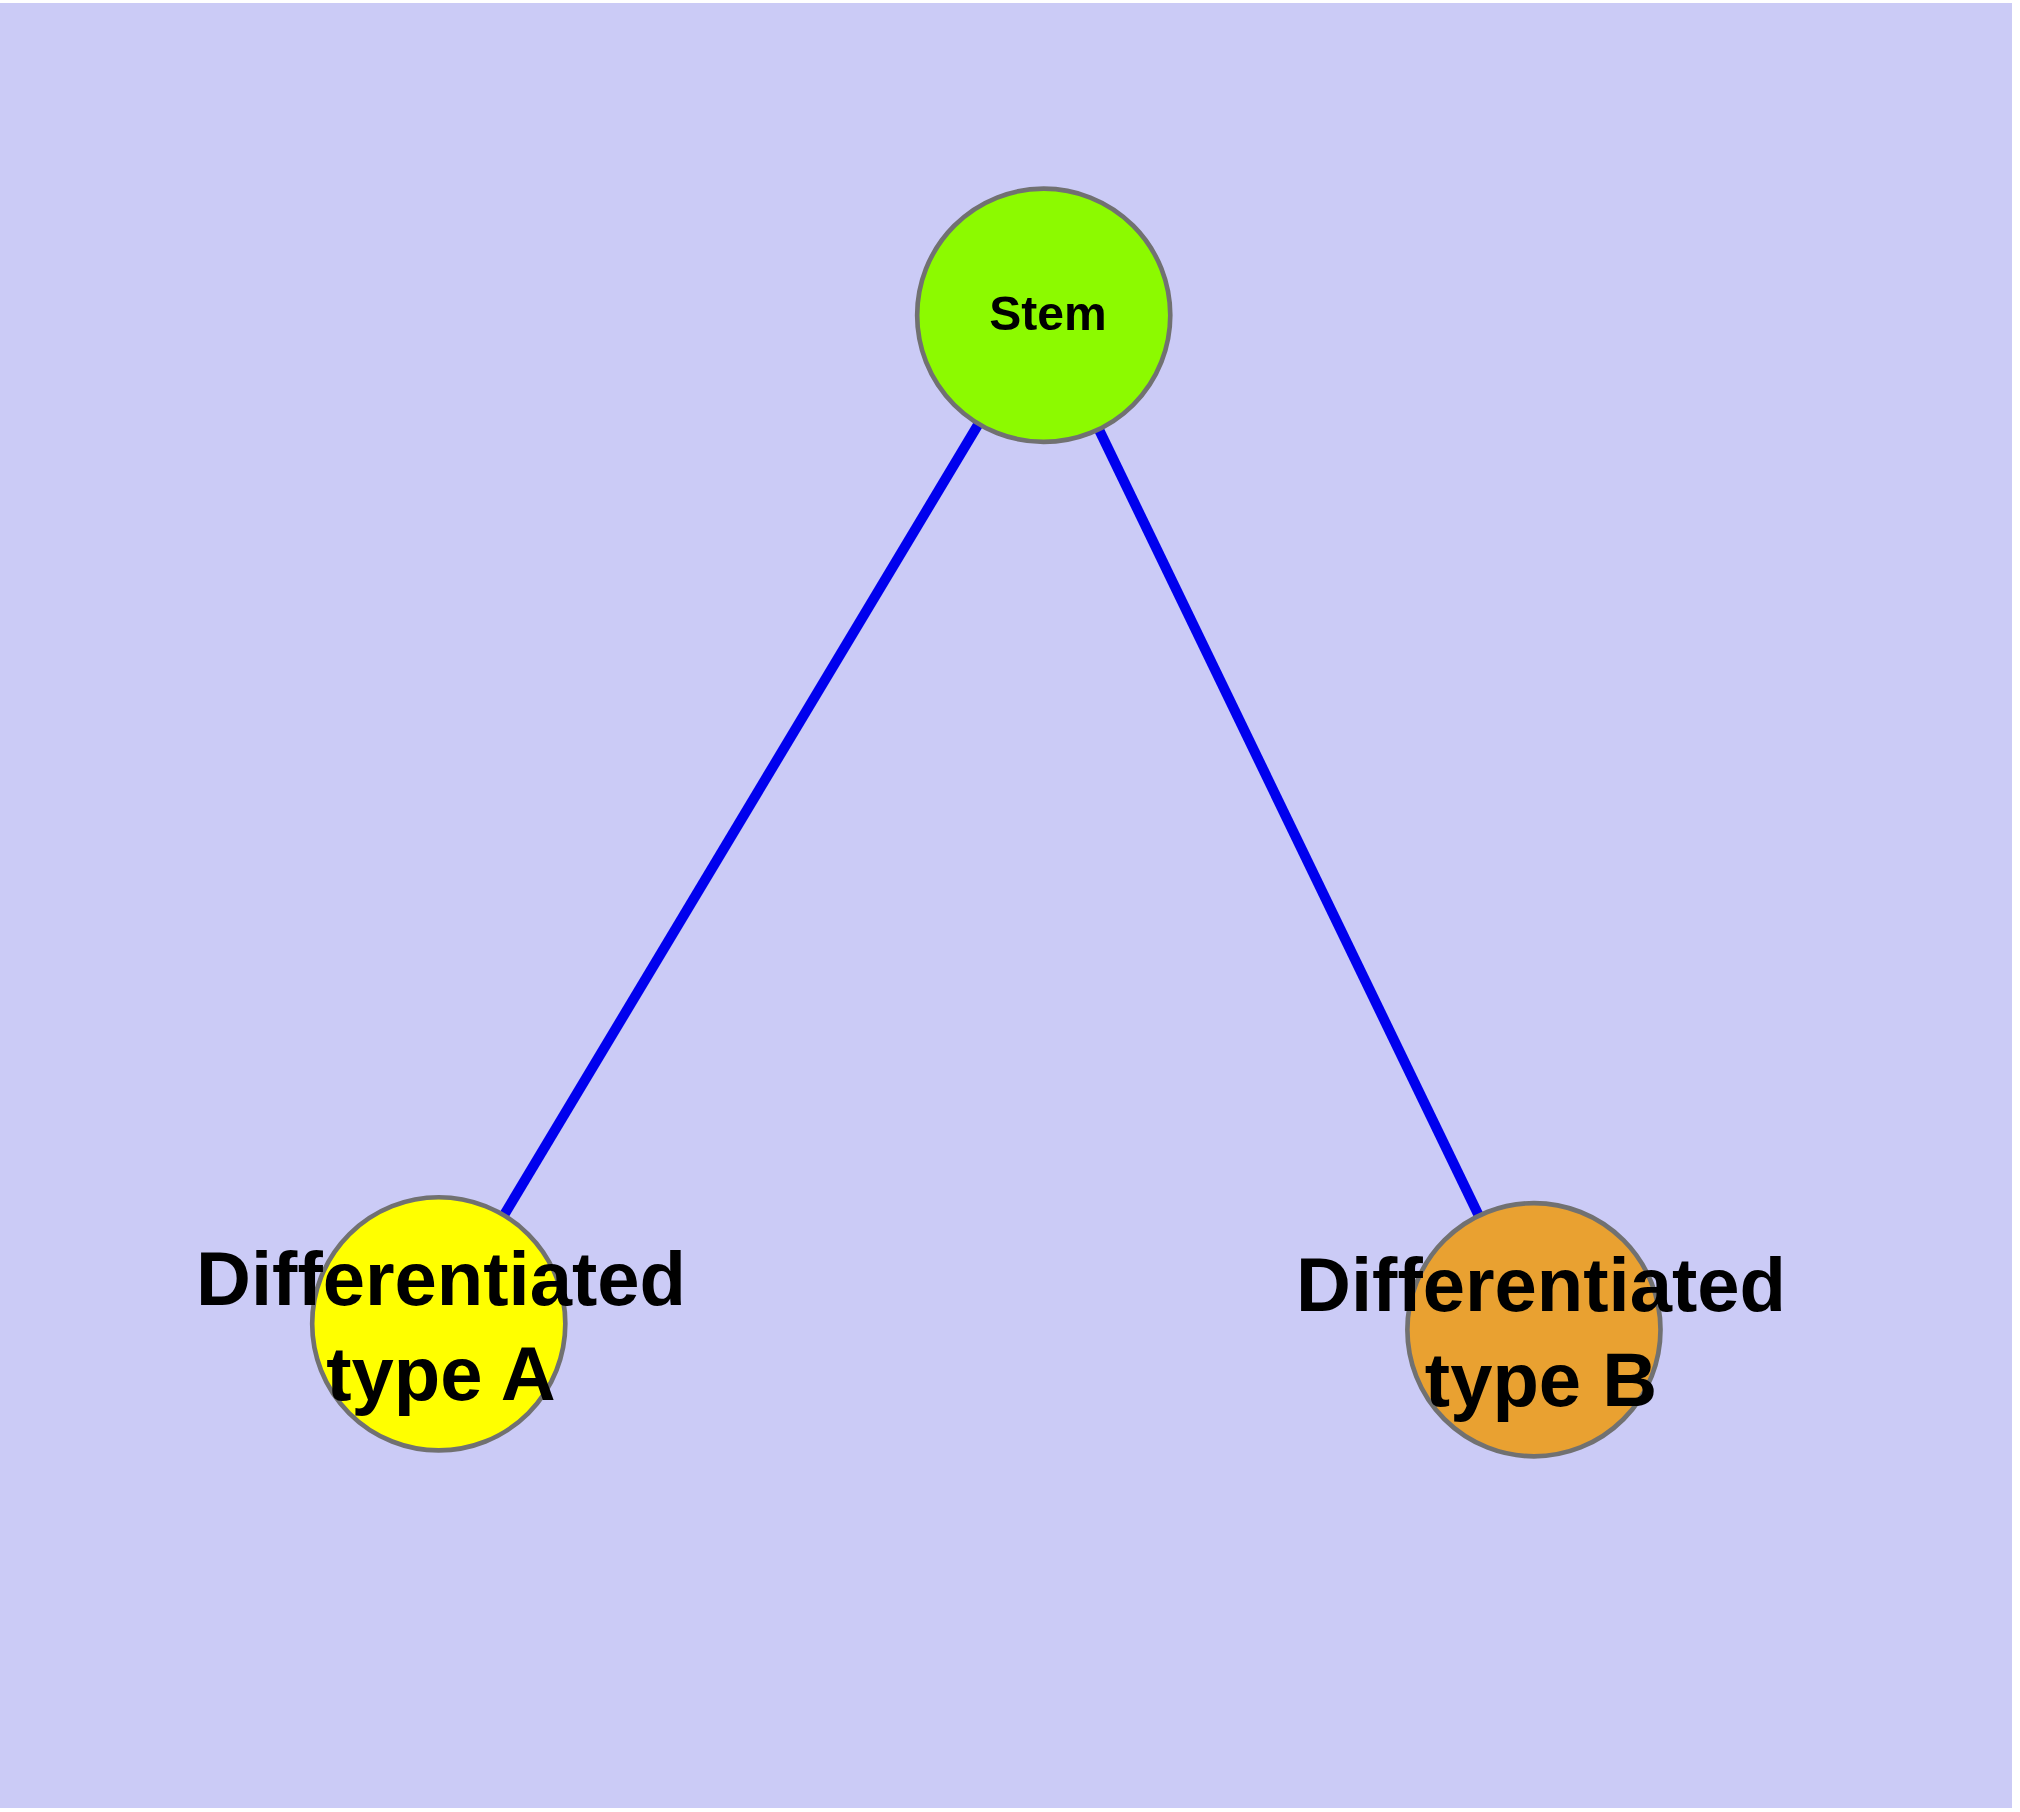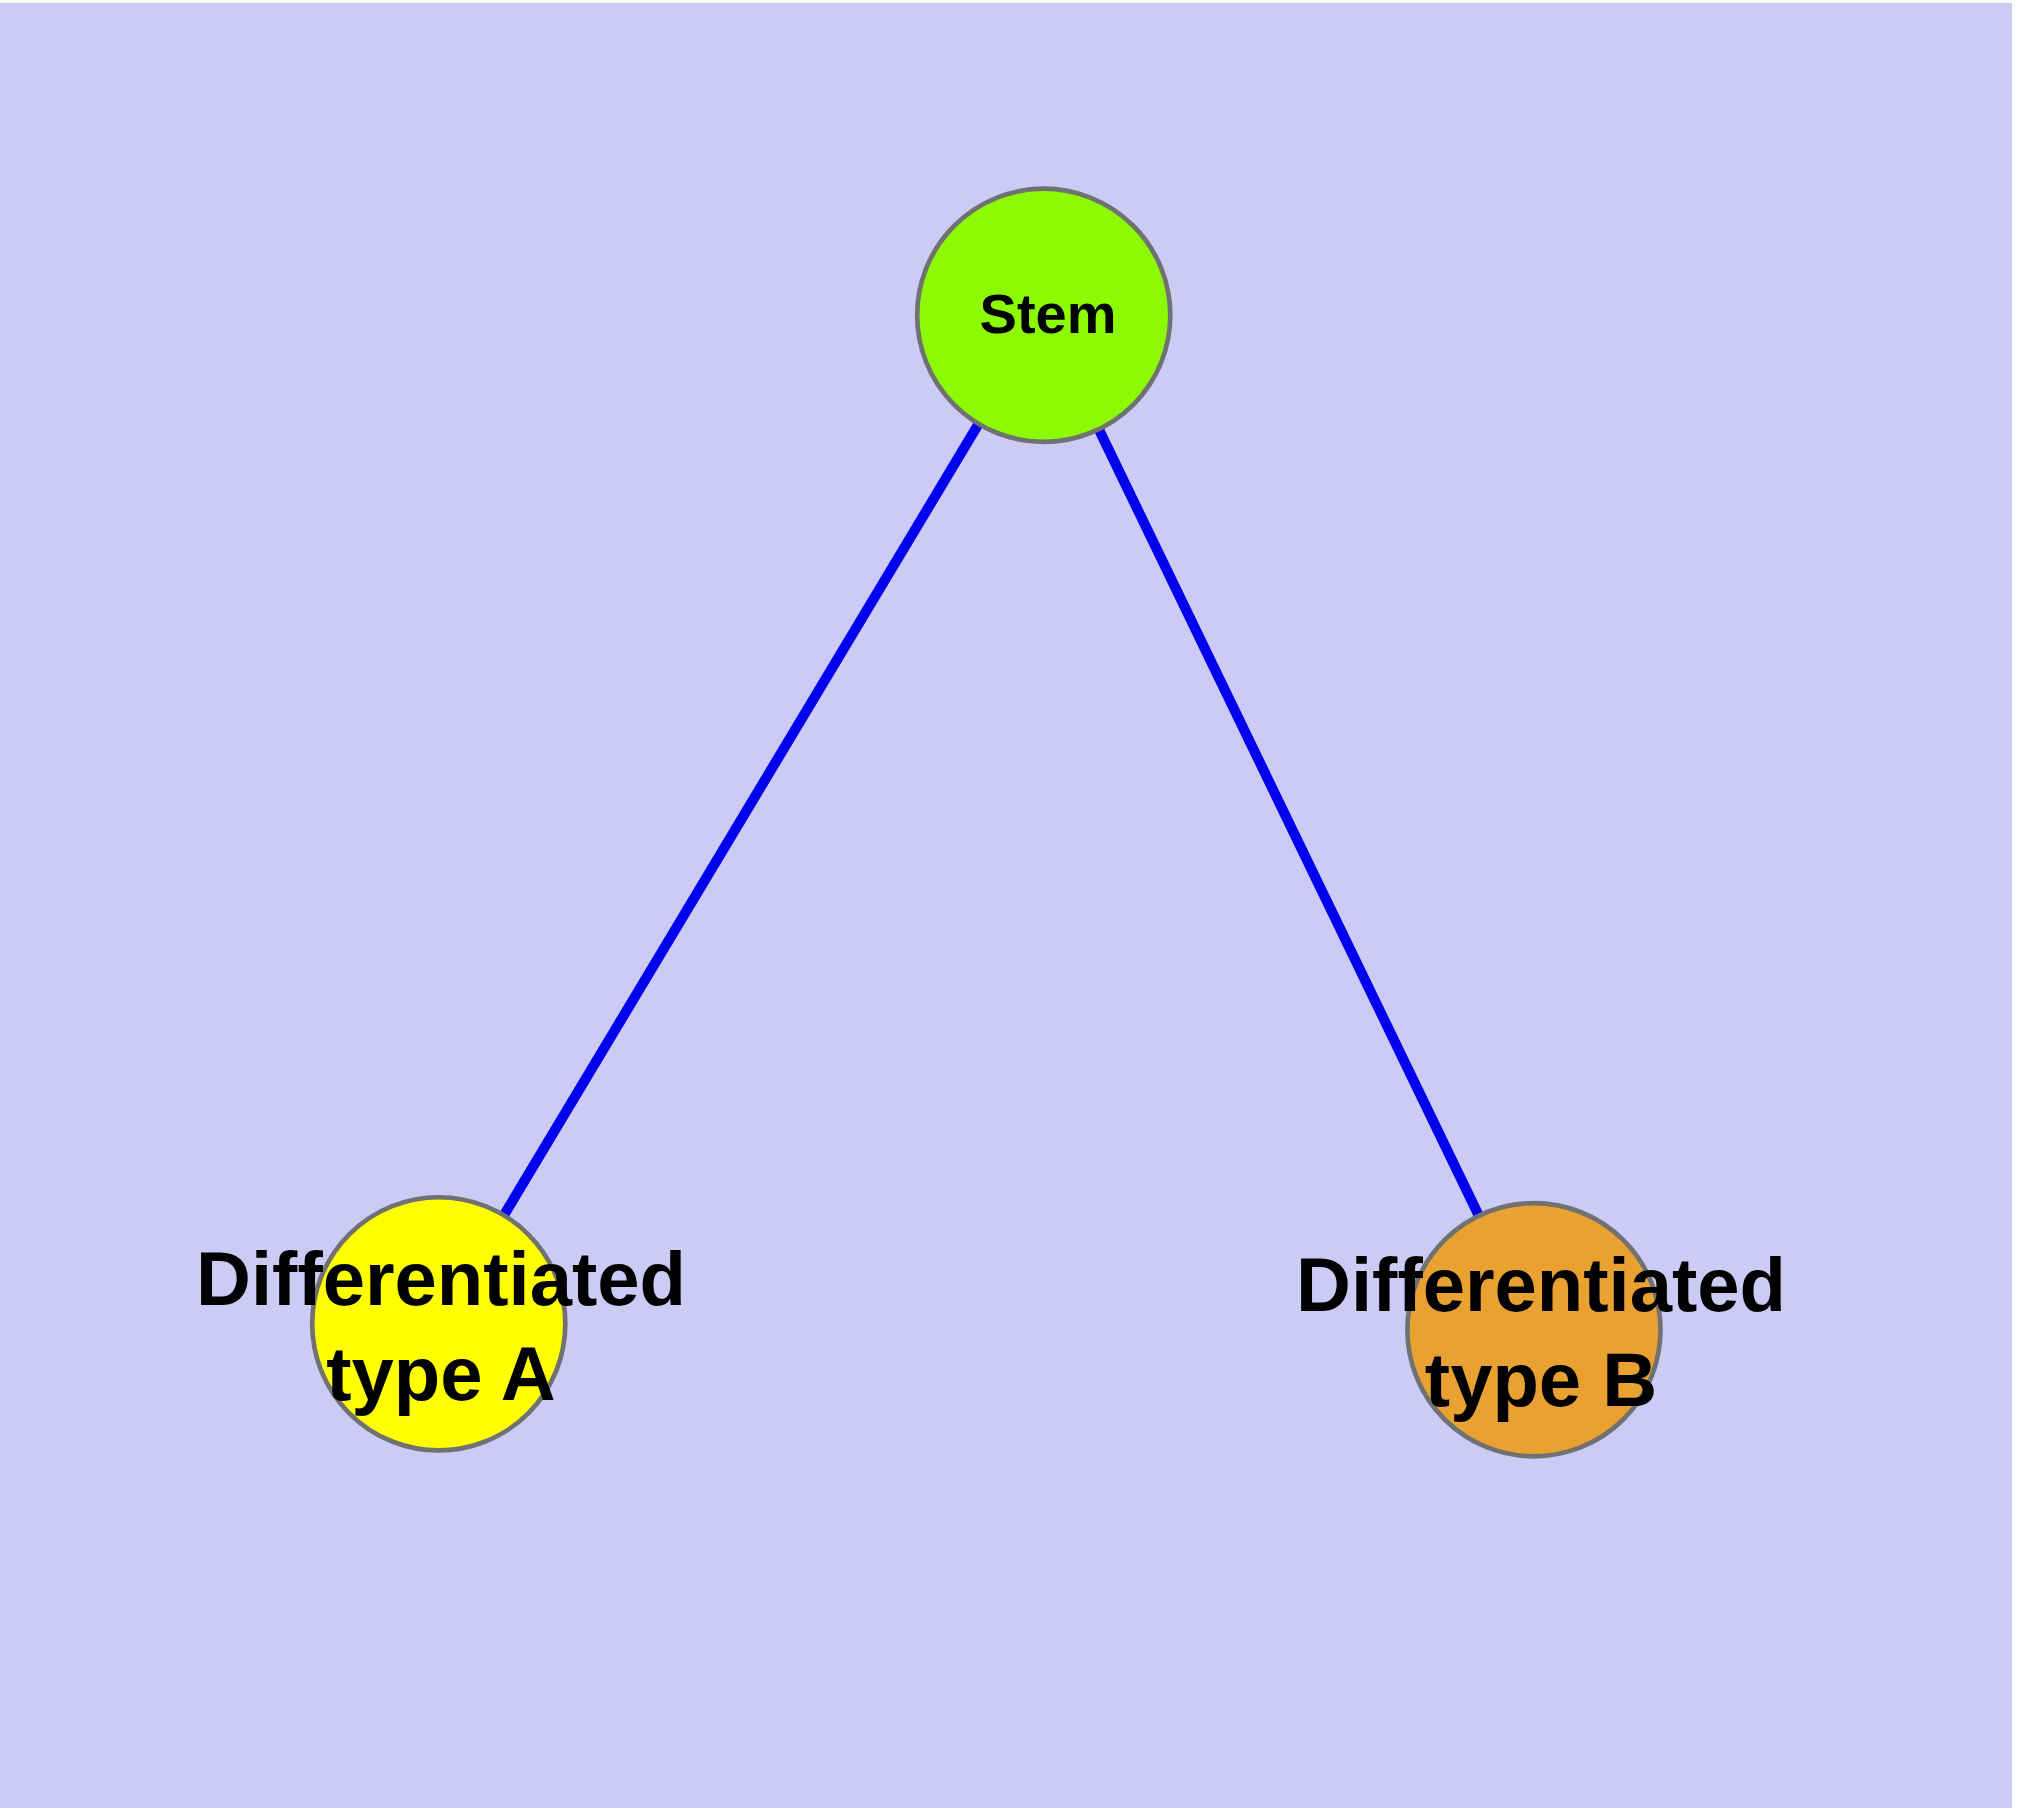--- a/index.html
+++ b/index.html
@@ -42,19 +42,19 @@
 
 <div class="panel" style="background: rgb(203, 203, 246);">
   <svg class="graph" viewBox="0 0 2384 2138" preserveAspectRatio="none">
     <line x1="1237" y1="370" x2="520" y2="1565" stroke="#0000ee" stroke-width="12"></line>
     <line x1="1237" y1="370" x2="1818" y2="1572" stroke="#0000ee" stroke-width="12"></line>
     <circle cx="1237" cy="370" r="150" fill="#8cfa00" stroke="#717171" stroke-width="5.5"></circle>
     <circle cx="520" cy="1565" r="150" fill="#ffff00" stroke="#717171" stroke-width="5.5"></circle>
     <circle cx="1818" cy="1572" r="150" fill="#e9a131" stroke="#717171" stroke-width="5.5"></circle>
   </svg>
 
-  <div class="node-label" style="left: 1048px; top: 310px; font-size: 56px; color: rgb(0, 0, 0);">Stem</div>
+  <div class="node-label" style="left: 1048px; top: 310px; font-size: 48px; color: rgb(0, 0, 0);">Stem</div>
   <div class="node-label" style="left: 441px; top: 1323px; font-size: 76px; color: rgb(0, 0, 0);">Differentiated
 type A</div>
   <div class="node-label" style="left: 1541px; top: 1329px; font-size: 76px; color: rgb(0, 0, 0);">Differentiated
 type B</div>
 </div>
 
 
 </body></html>

